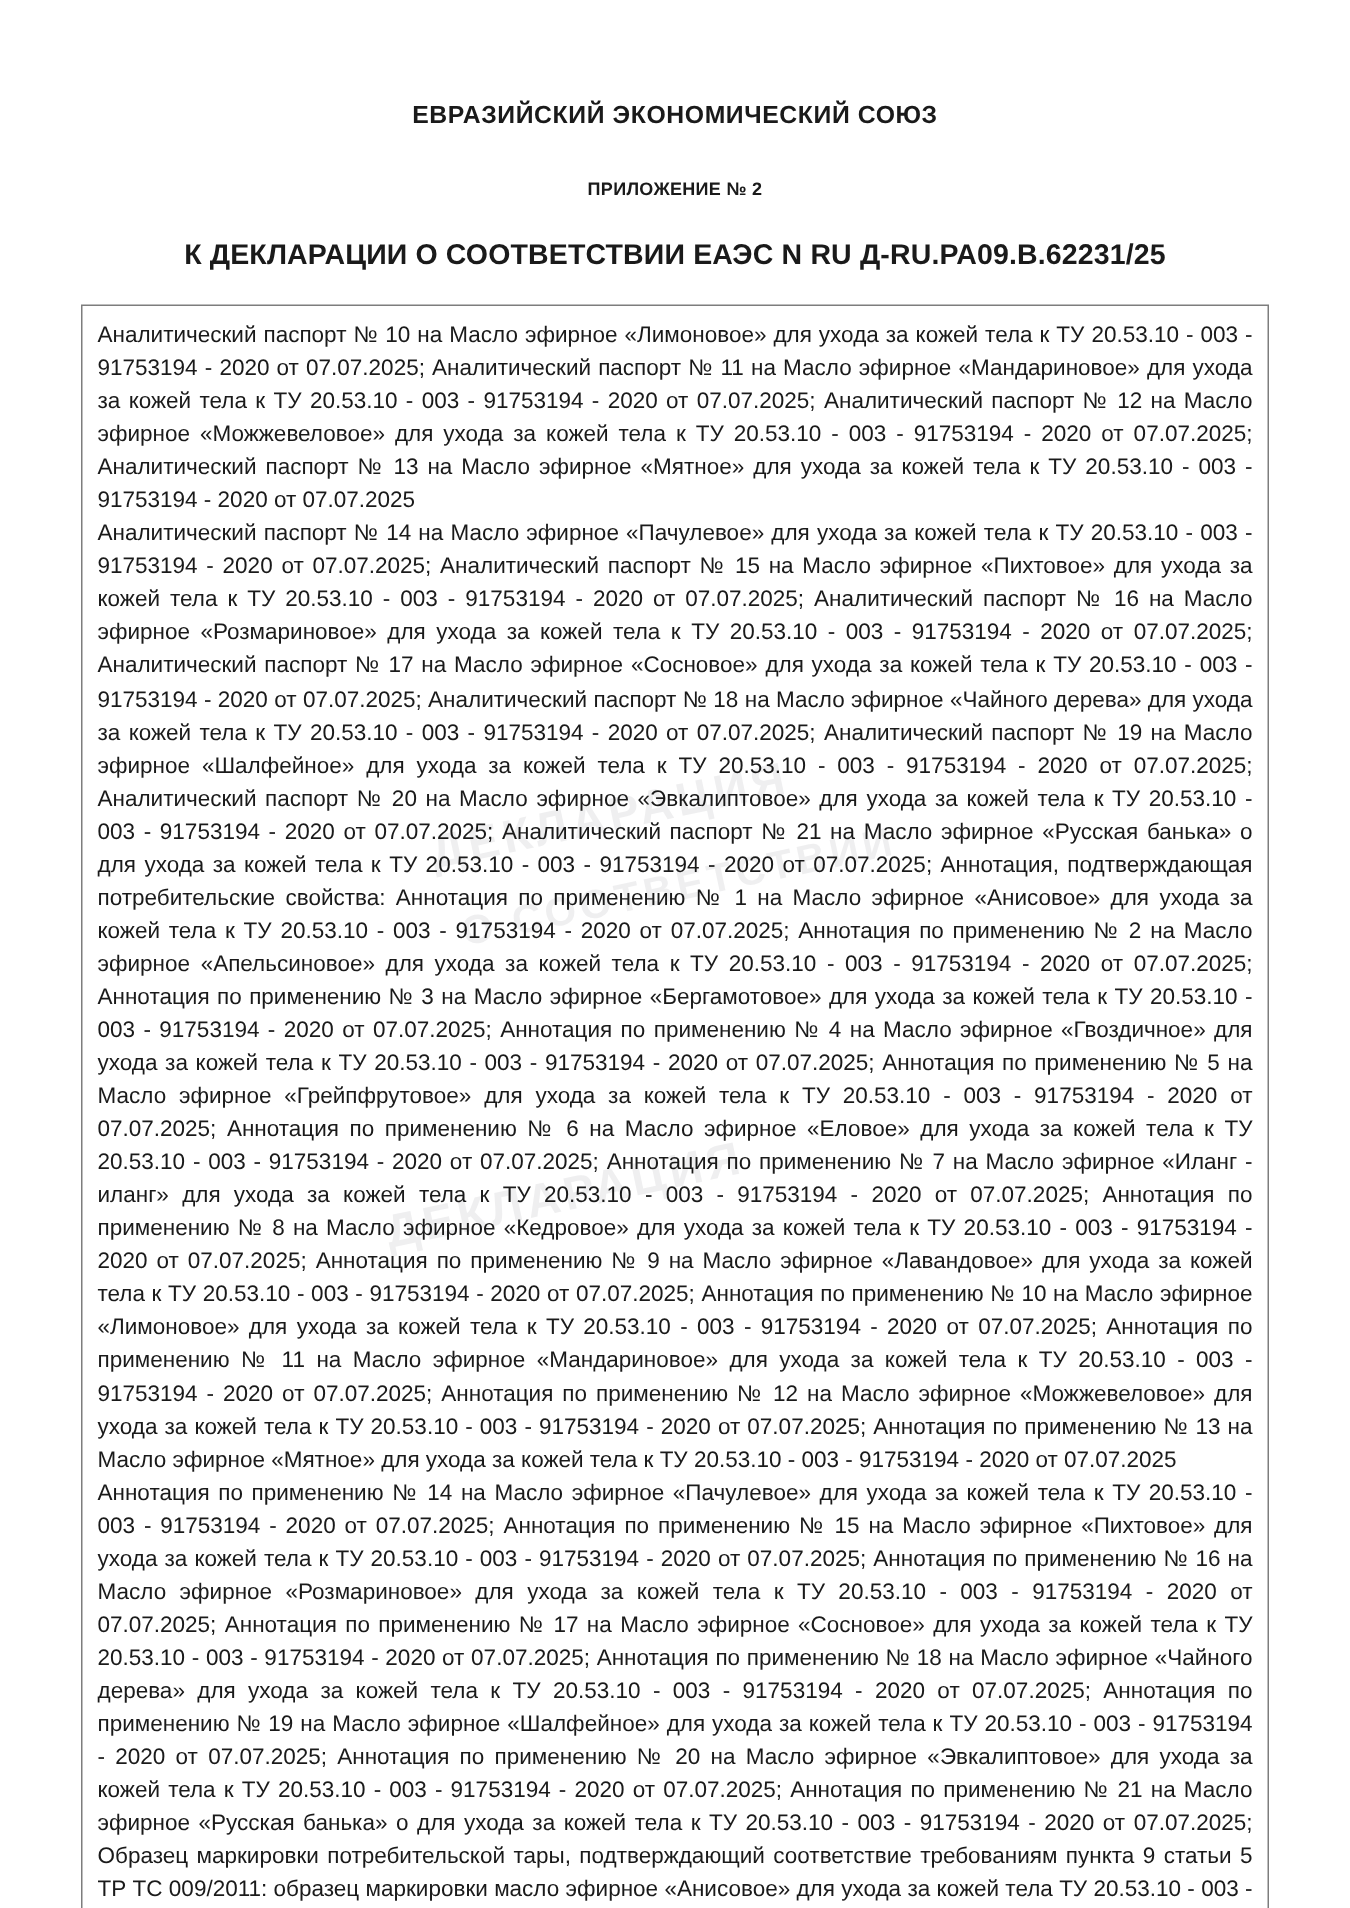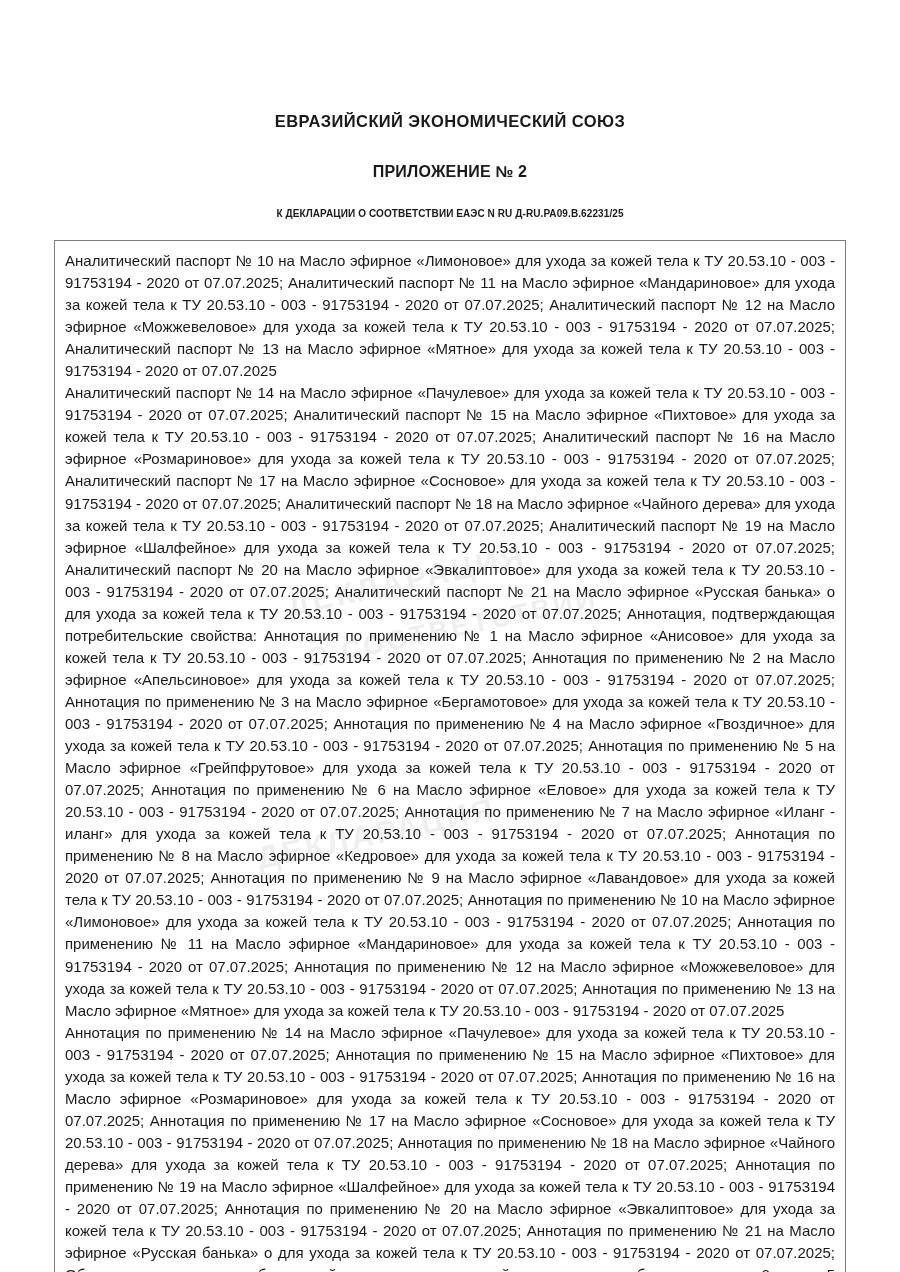--- a/index.html
+++ b/index.html
@@ -16,37 +16,37 @@
   }
   .page {
     width: 900px;
     min-height: 1272px;
     position: relative;
     box-sizing: border-box;
     padding: 0;
     overflow: hidden;
   }
   .header-block {
-    padding-top: 112px;
+    padding-top: 68px;
     text-align: center;
   }
   .doc-title {
     font-size: 16.5px;
     font-weight: bold;
     letter-spacing: 0.4px;
     margin: 0;
   }
   .doc-subtitle {
-    font-size: 16px;
+    font-size: 12px;
     font-weight: bold;
     margin: 32px 0 0 0;
     letter-spacing: 0.2px;
   }
   .doc-ref {
-    font-size: 10px;
+    font-size: 19px;
     font-weight: bold;
     margin: 27px 0 0 0;
     letter-spacing: 0.1px;
   }
   .content-frame {
     margin: 21px auto 0 auto;
     width: 792px;
     border: 1px solid #7d7d7d;
     box-sizing: border-box;
     padding: 9px 10px 10px 10px;

